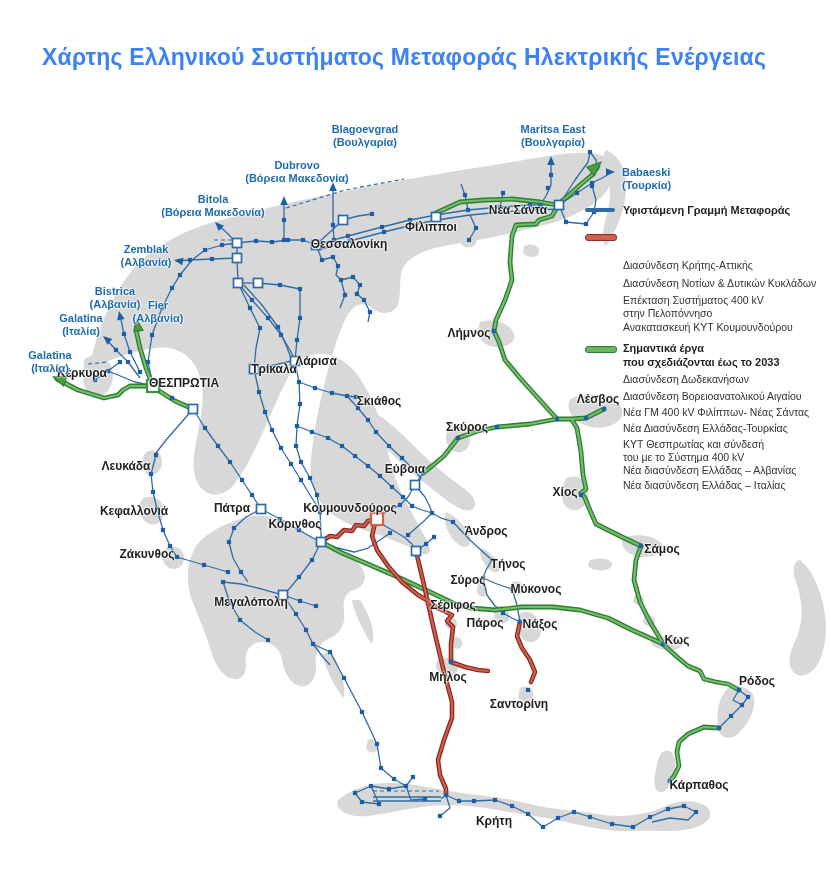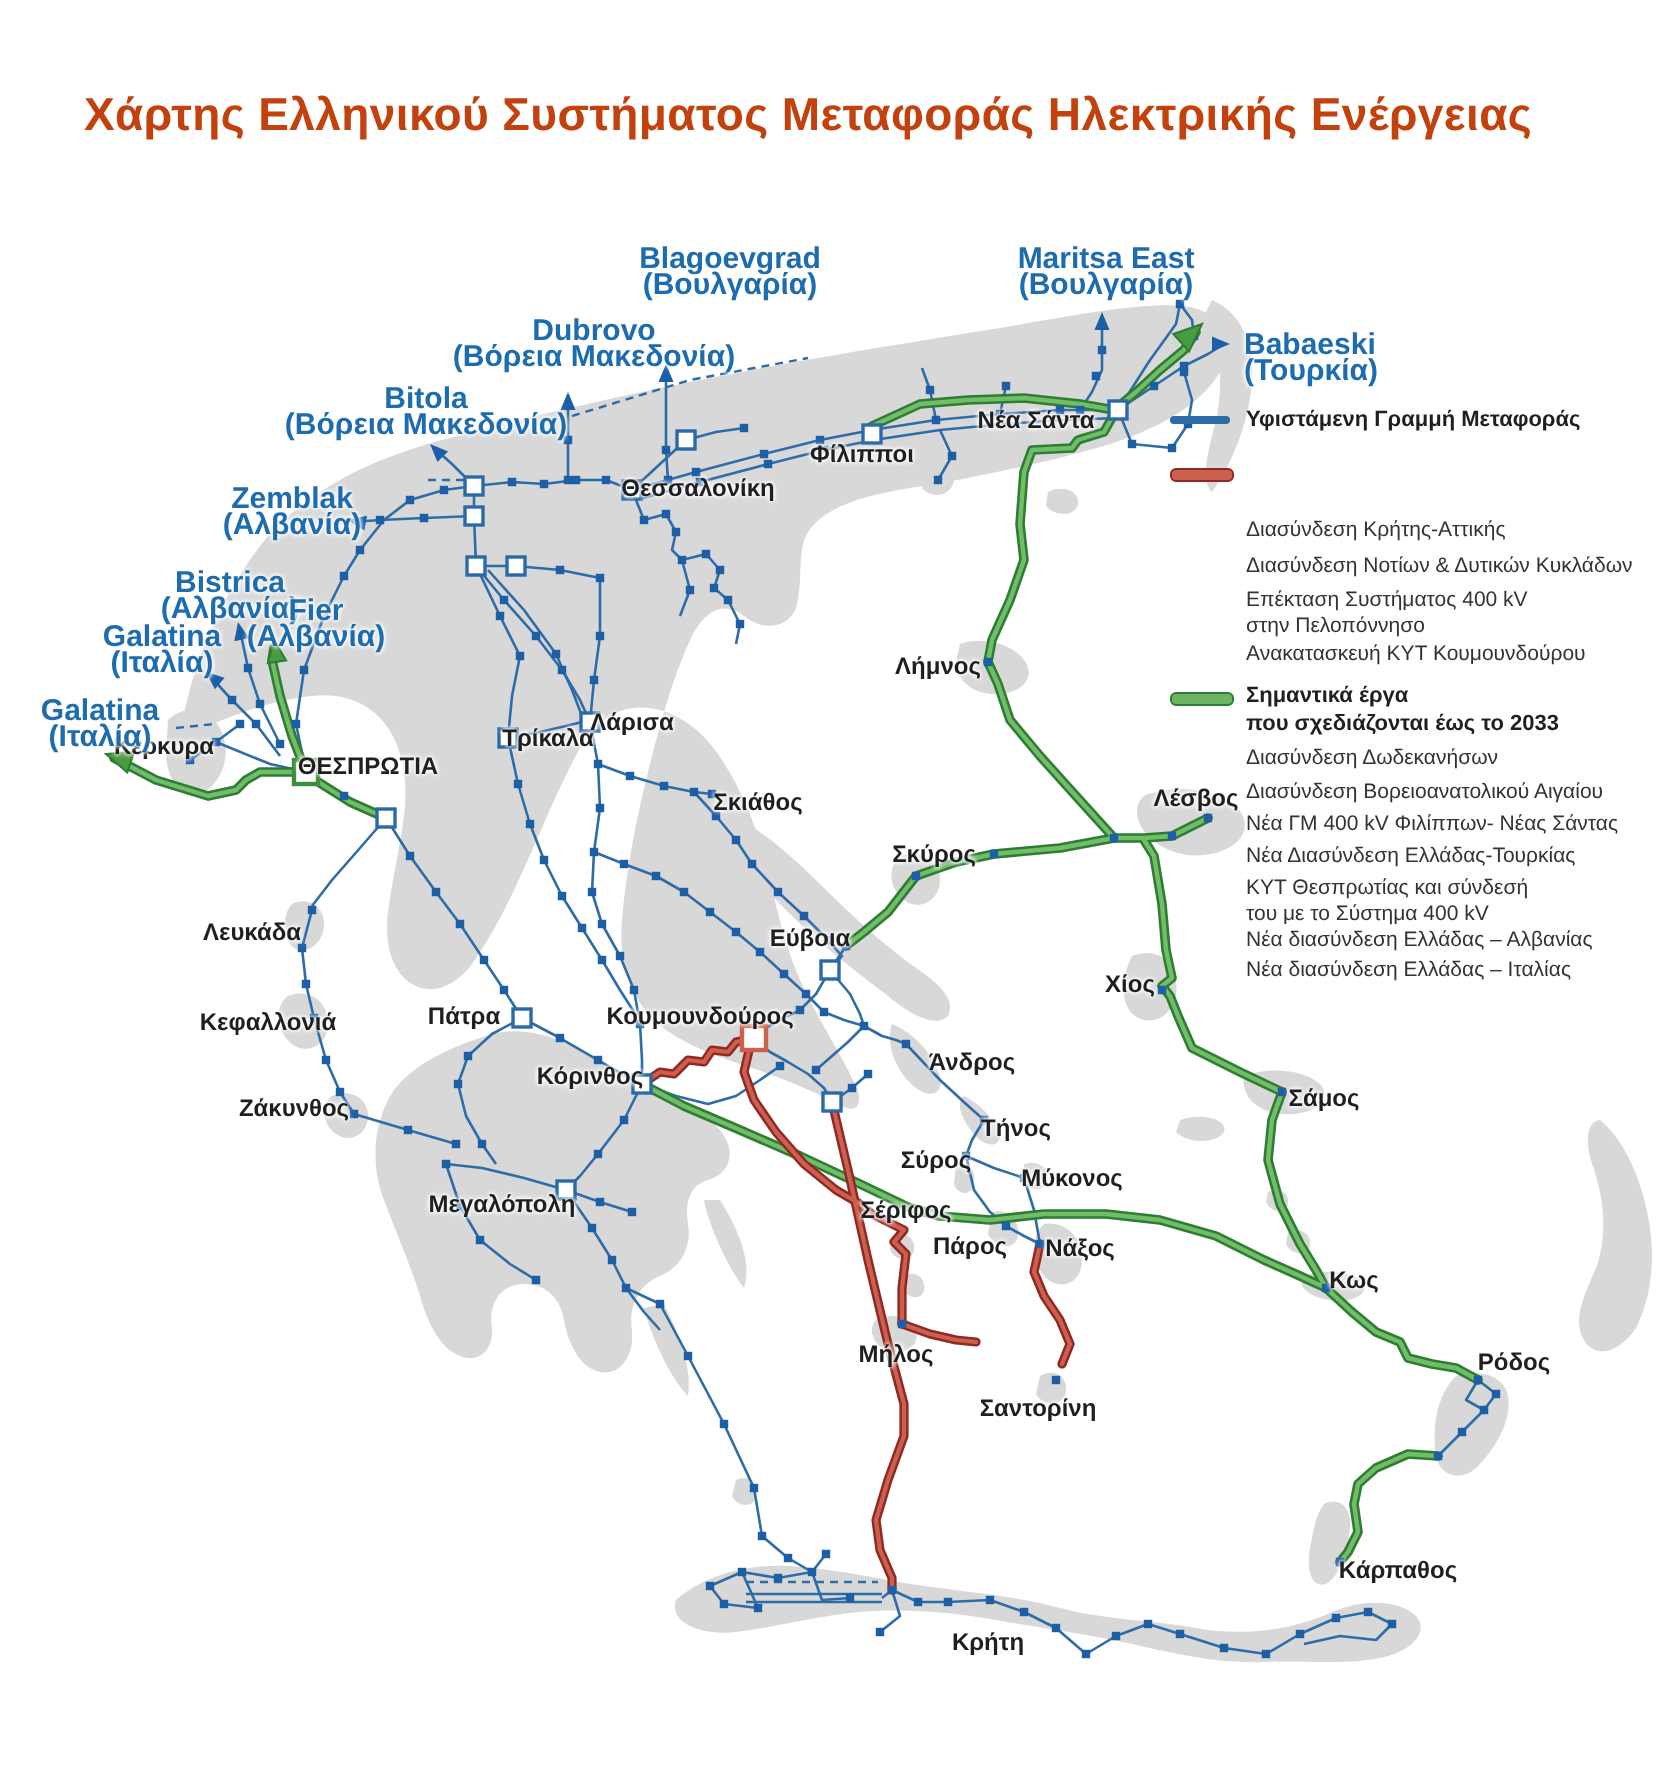--- a/index.html
+++ b/index.html
@@ -1,24 +1,24 @@
 <!DOCTYPE html>
 <html><head>
 <meta charset="utf-8">
 <style>
   html,body{margin:0;padding:0;background:#fff;}
   #screen{position:relative;width:831px;height:885px;background:#ffffff;overflow:hidden;
           font-family:"Liberation Sans",sans-serif;}
   #page-title{position:absolute;left:42px;top:44px;width:770px;font-size:23px;font-weight:700;
-          letter-spacing:.2px;color:#c2410c;}
+          letter-spacing:.2px;color:#3b82f6;}
   #map-svg{position:absolute;left:0;top:0;}
   #labels{position:absolute;left:0;top:0;width:831px;height:885px;pointer-events:none;}
   .place-label{position:absolute;transform:translate(-50%,-50%);font-size:12px;font-weight:700;
           color:#1f1f1f;white-space:nowrap;text-shadow:0 0 2px #fff,0 0 2px #fff,0 0 3px #fff;}
-  .intl-label{position:absolute;transform:translate(-50%,-50%);font-size:15px;font-weight:700;
+  .intl-label{position:absolute;transform:translate(-50%,-50%);font-size:11px;font-weight:700;
           line-height:13px;color:#1e6cb0;text-align:center;white-space:pre-line;
           text-shadow:0 0 2px #fff,0 0 2px #fff,0 0 3px #fff;}
   .intl-label.left{transform:translate(0,-50%);text-align:left;}
   
   #legend{position:absolute;left:0;top:0;width:831px;height:885px;pointer-events:none;}
   .lg-swatch{position:absolute;}
   .sw-existing{left:585px;top:208px;width:30px;height:4px;border-radius:2px;background:#2e6ca8;}
   .sw-2027{left:585px;top:234px;width:30px;height:5px;border-radius:3px;background:#cd5f4f;border:1.5px solid #8e2a23;}
   .sw-2033{left:585px;top:346px;width:30px;height:5px;border-radius:3px;background:#6db463;border:1.5px solid #2f7d33;}
   .lg-title{position:absolute;left:623px;font-size:11px;font-weight:700;color:#1f1f1f;line-height:14px;white-space:pre-line;}
@@ -432,21 +432,21 @@
       <div class="place-label" style="left: 469px; top: 333px;">Λήμνος</div>
       <div class="place-label" style="left: 274px; top: 369px;">Τρίκαλα</div>
       <div class="place-label" style="left: 316px; top: 361px;">Λάρισα</div>
       <div class="place-label" style="left: 379px; top: 401px;">Σκιάθος</div>
       <div class="place-label" style="left: 467px; top: 427px;">Σκύρος</div>
       <div class="place-label" style="left: 598px; top: 399px;">Λέσβος</div>
       <div class="place-label" style="left: 405px; top: 469px;">Εύβοια</div>
       <div class="place-label" style="left: 565px; top: 492px;">Χίος</div>
       <div class="place-label" style="left: 662px; top: 549px;">Σάμος</div>
       <div class="place-label" style="left: 350px; top: 508px;">Κουμουνδούρος</div>
-      <div class="place-label" style="left: 295px; top: 538px;">Κόρινθος</div>
+      <div class="place-label" style="left: 295px; top: 524px;">Κόρινθος</div>
       <div class="place-label" style="left: 232px; top: 508px;">Πάτρα</div>
       <div class="place-label" style="left: 126px; top: 466px;">Λευκάδα</div>
       <div class="place-label" style="left: 134px; top: 511px;">Κεφαλλονιά</div>
       <div class="place-label" style="left: 147px; top: 554px;">Ζάκυνθος</div>
       <div class="place-label" style="left: 251px; top: 602px;">Μεγαλόπολη</div>
       <div class="place-label" style="left: 82px; top: 373px;">Κέρκυρα</div>
       <div class="place-label" style="left: 184px; top: 383px;">ΘΕΣΠΡΩΤΙΑ</div>
       <div class="place-label" style="left: 486px; top: 531px;">Άνδρος</div>
       <div class="place-label" style="left: 508px; top: 564px;">Τήνος</div>
       <div class="place-label" style="left: 468px; top: 580px;">Σύρος</div>

